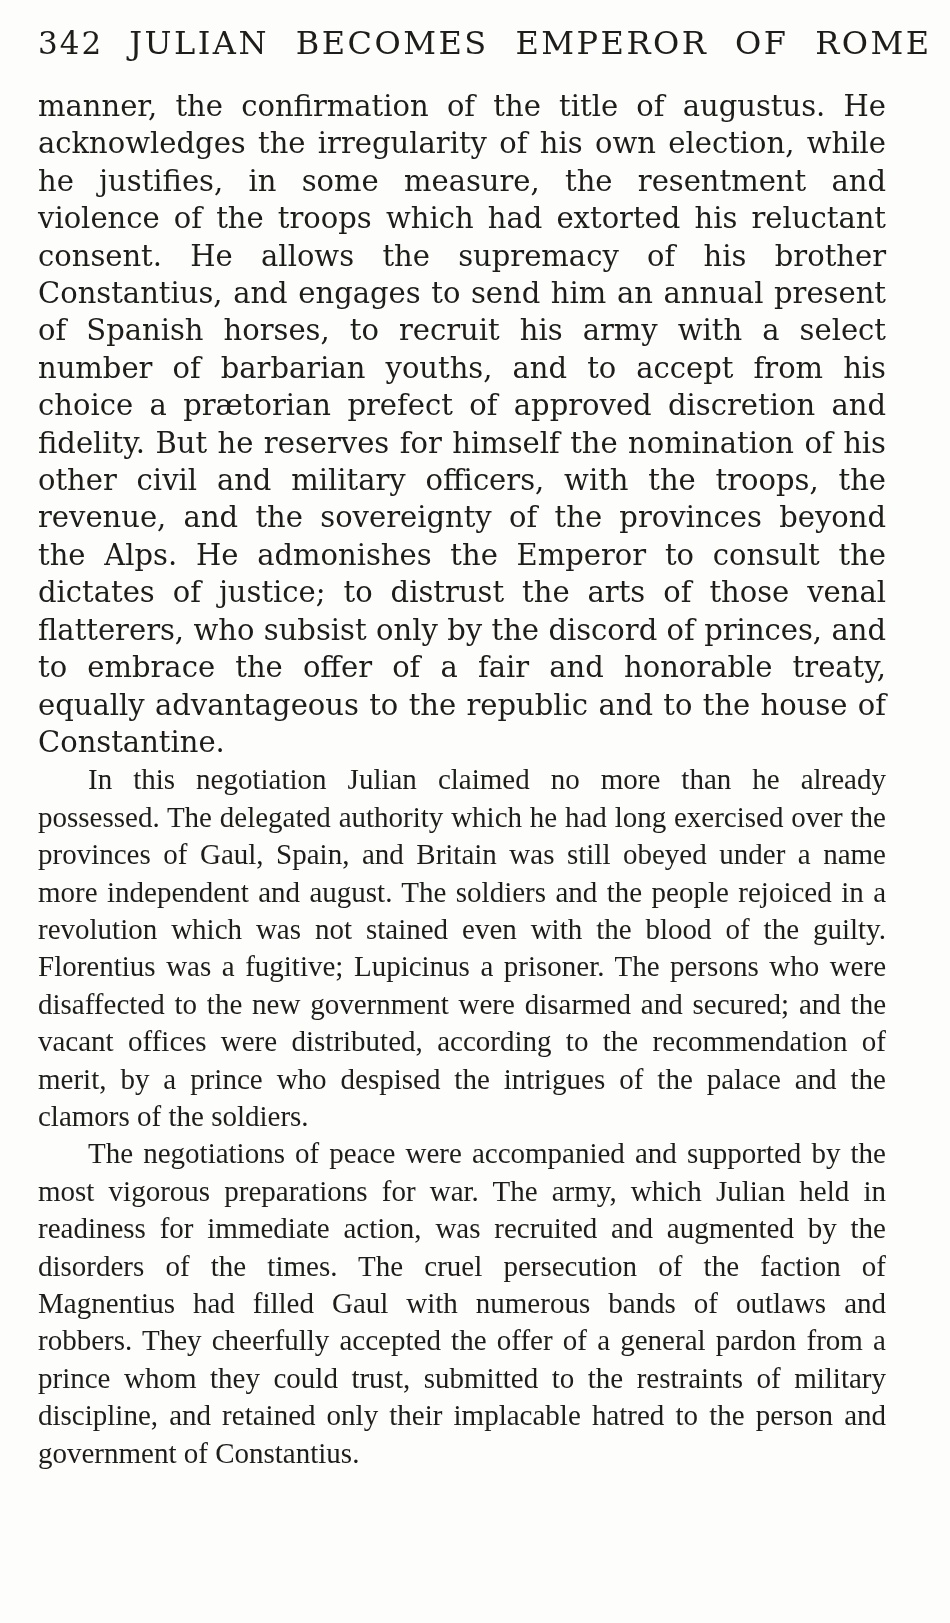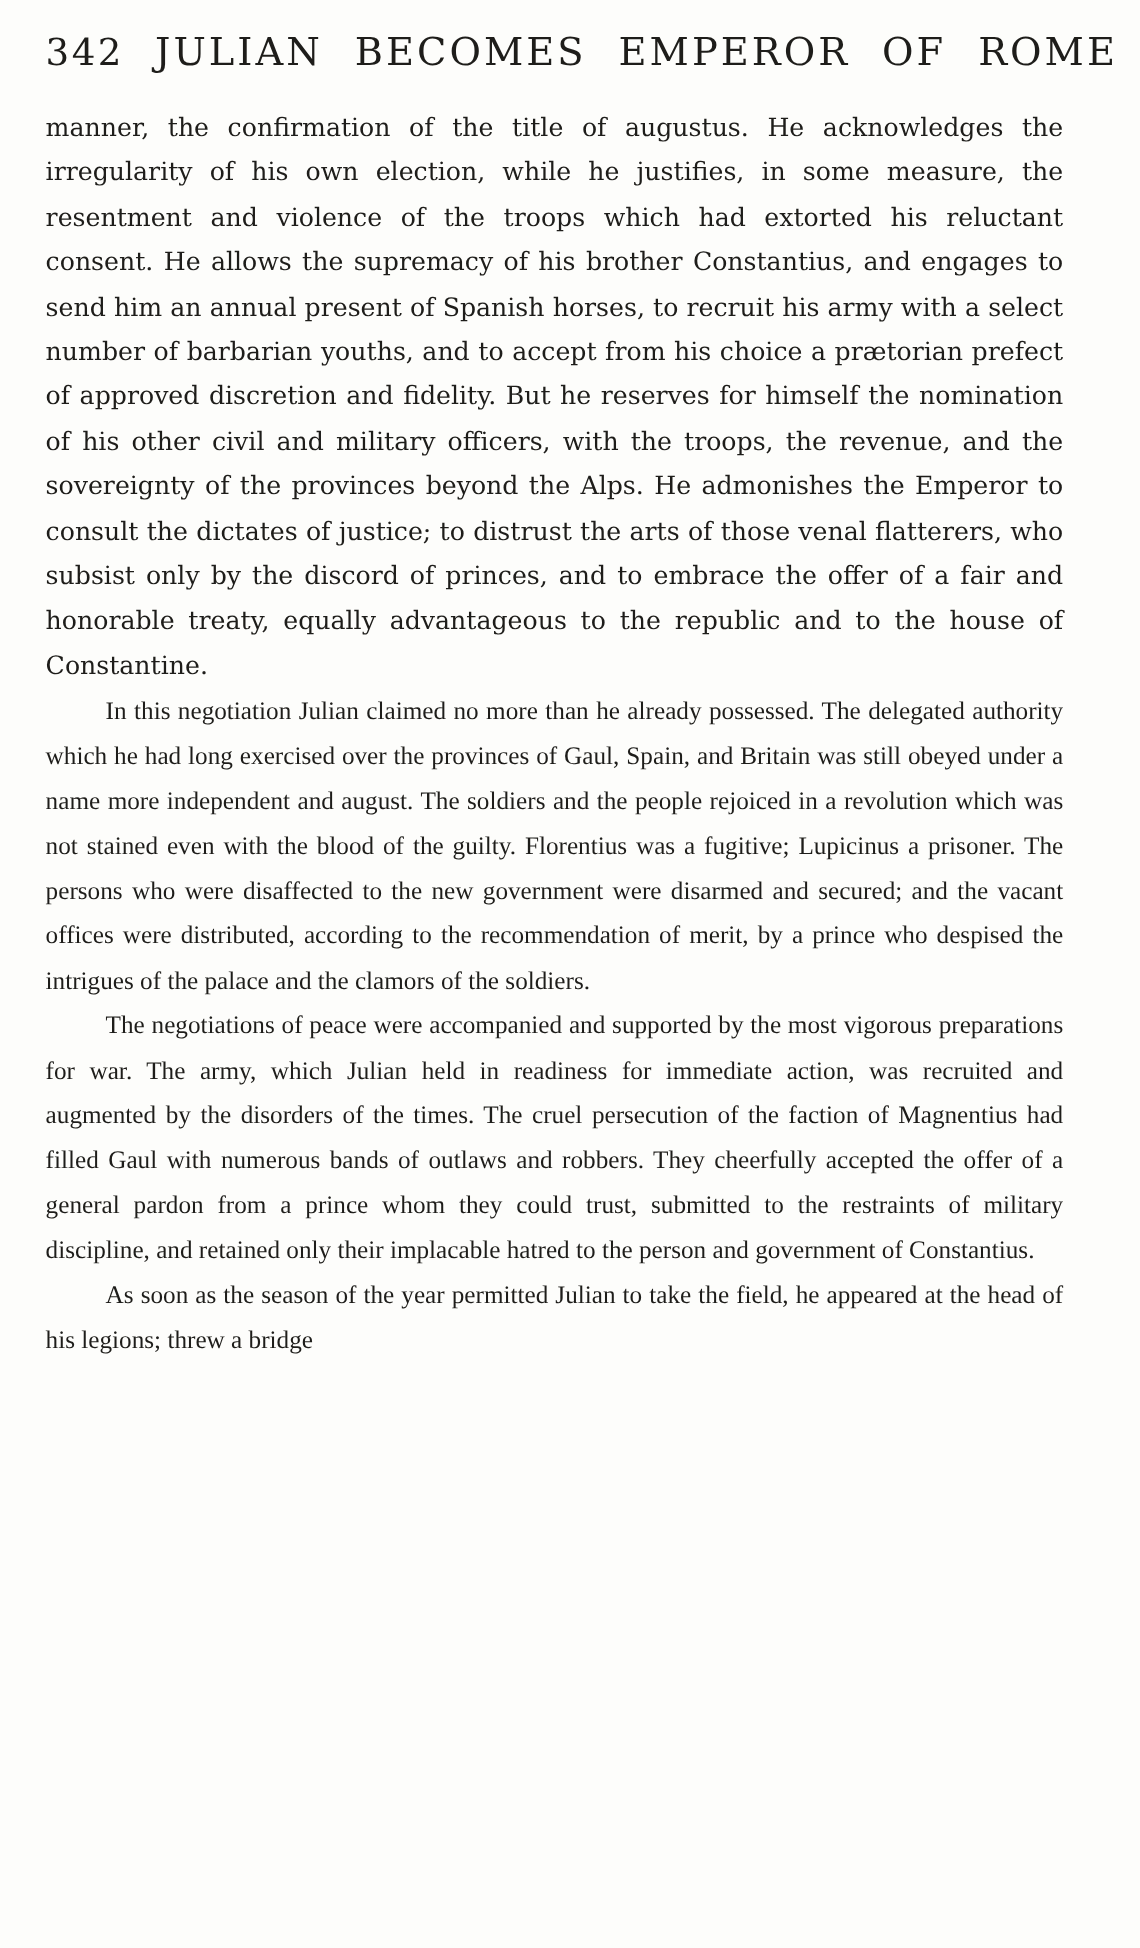--- a/index.html
+++ b/index.html
@@ -34,21 +34,21 @@
   .running-title {
     font-size: 32px;
     font-weight: normal;
     letter-spacing: 2.5px;
     word-spacing: 14px;
     margin: 0;
     white-space: nowrap;
     text-align: right;
   }
   .body-text p {
-    font-size: 21px;
+    font-size: 29px;
     line-height: 37.4px;
     text-align: justify;
     margin: 0;
   }
   .body-text p.indent {
     text-indent: 50px;
     font-family: Liberation Serif, serif;
   }
 </style>
 </head>
@@ -57,15 +57,14 @@
 <div class="page">
   <header class="page-header">
     <span class="page-number">342</span>
     <h1 class="running-title">JULIAN BECOMES EMPEROR OF ROME</h1>
   </header>
 
   <main class="body-text">
     <p class="para">manner, the confirmation of the title of augustus.  He acknowledges the irregularity of his own election, while he justifies, in some measure, the resentment and violence of the troops which had extorted his reluctant consent.  He allows the supremacy of his brother Constantius, and engages to send him an annual present of Spanish horses, to recruit his army with a select number of barbarian youths, and to accept from his choice a prætorian prefect of approved discretion and fidelity.  But he reserves for himself the nomination of his other civil and military officers, with the troops, the revenue, and the sovereignty of the provinces beyond the Alps.  He admonishes the Emperor to consult the dictates of justice; to distrust the arts of those venal flatterers, who subsist only by the discord of princes, and to embrace the offer of a fair and honorable treaty, equally advantageous to the republic and to the house of Constantine.</p>
     <p class="para indent">In this negotiation Julian claimed no more than he already possessed.  The delegated authority which he had long exercised over the provinces of Gaul, Spain, and Britain was still obeyed under a name more independent and august.  The soldiers and the people rejoiced in a revolution which was not stained even with the blood of the guilty.  Florentius was a fugitive; Lupicinus a prisoner.  The persons who were disaffected to the new government were disarmed and secured; and the vacant offices were distributed, according to the recommendation of merit, by a prince who despised the intrigues of the palace and the clamors of the soldiers.</p>
     <p class="para indent">The negotiations of peace were accompanied and supported by the most vigorous preparations for war.  The army, which Julian held in readiness for immediate action, was recruited and augmented by the disorders of the times.  The cruel persecution of the faction of Magnentius had filled Gaul with numerous bands of outlaws and robbers.  They cheerfully accepted the offer of a general pardon from a prince whom they could trust, submitted to the restraints of military discipline, and retained only their implacable hatred to the person and government of Constantius.</p>
-    <p class="para indent">As soon as the season of the year permitted Julian to take the field, he appeared at the head of his legions; threw a bridge</p>
   </main>
 </div>
 
 </body></html>

